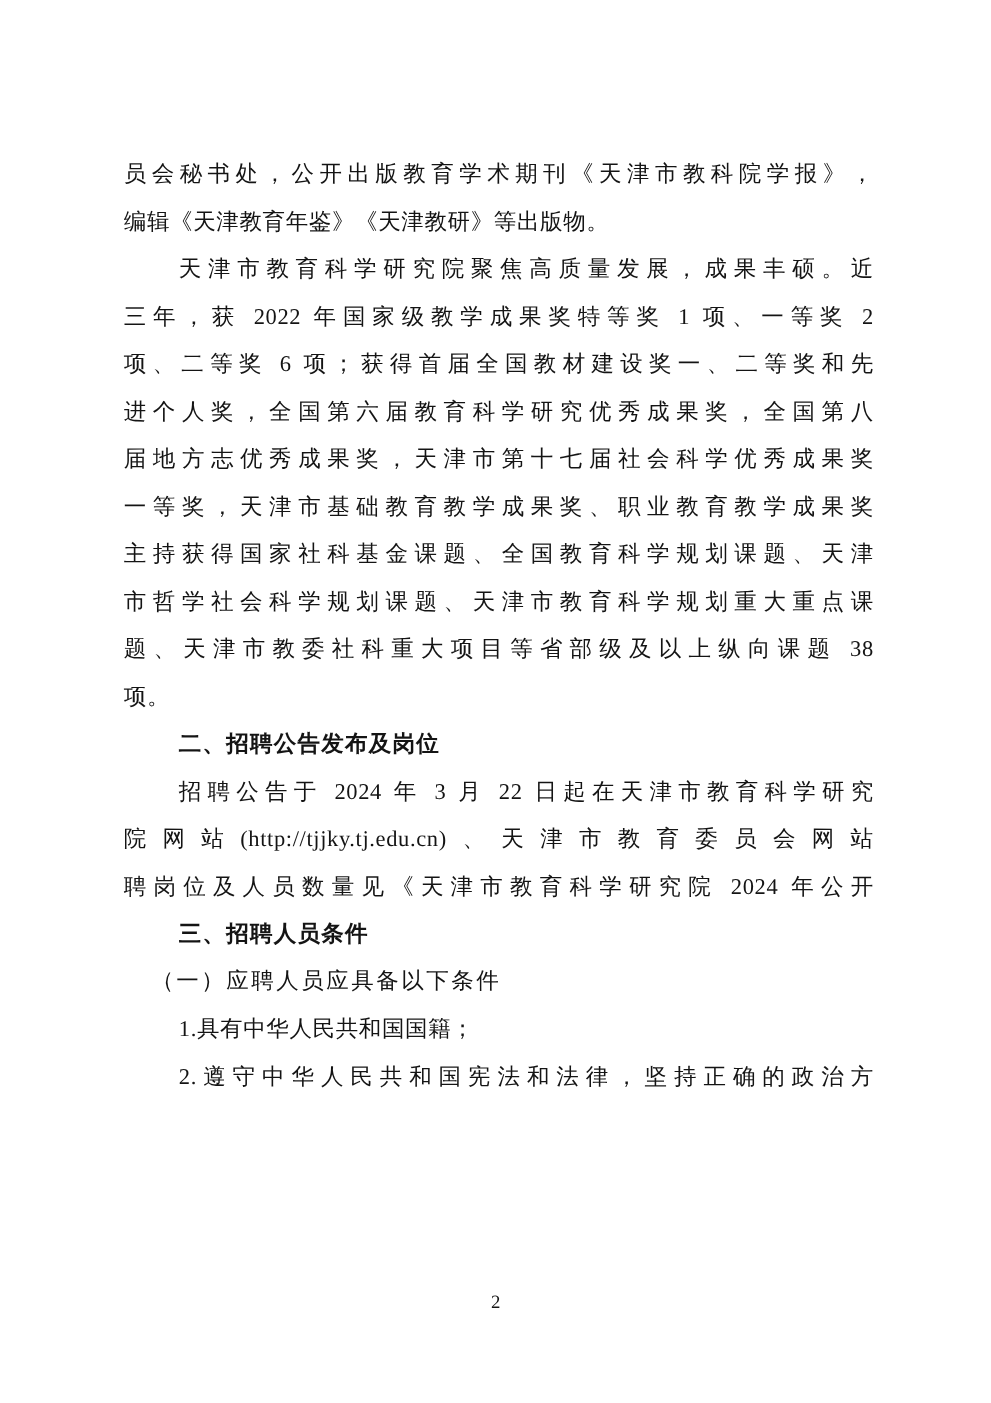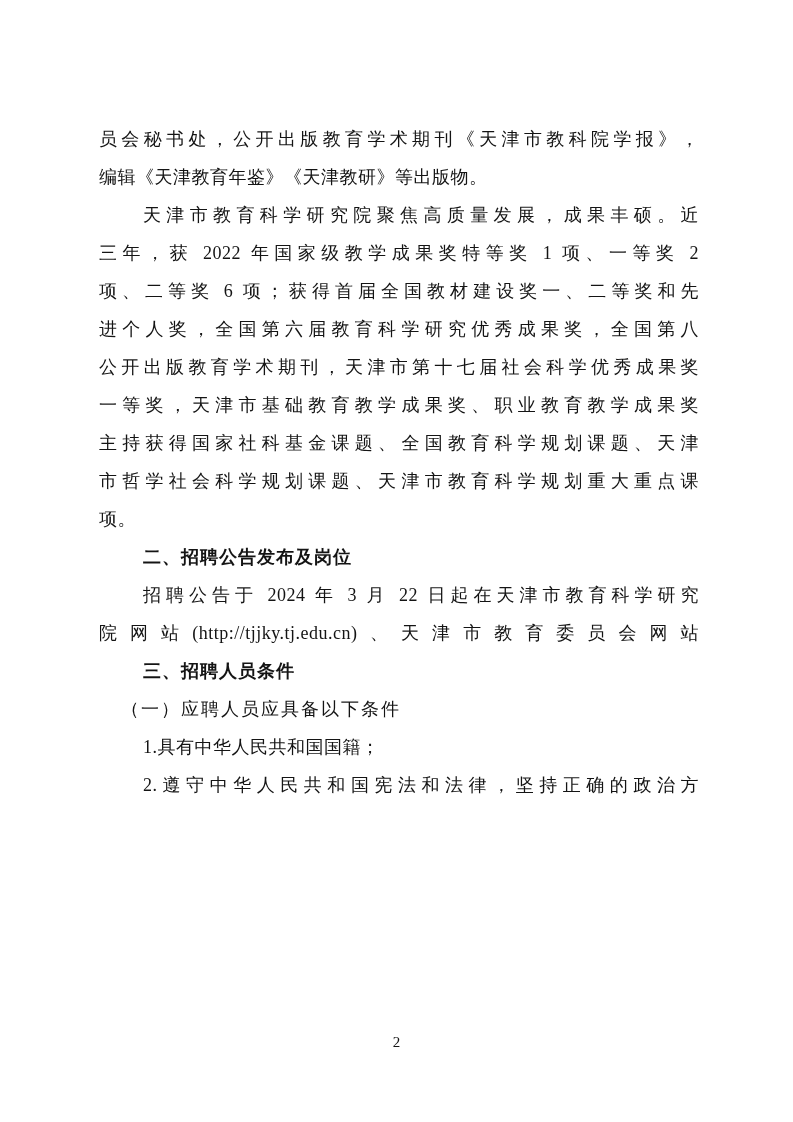--- a/index.html
+++ b/index.html
@@ -60,27 +60,29 @@
 <body>
 
 <div class="page">
   <div class="content" id="document-body">
       <div class="line justify">员会秘书处，公开出版教育学术期刊《天津市教科院学报》，</div>
       <div class="line">编辑《天津教育年鉴》《天津教研》等出版物。</div>
       <div class="line justify indent-2">天津市教育科学研究院聚焦高质量发展，成果丰硕。近</div>
       <div class="line justify">三年，获 2022 年国家级教学成果奖特等奖 1 项、一等奖 2</div>
       <div class="line justify">项、二等奖 6 项；获得首届全国教材建设奖一、二等奖和先</div>
       <div class="line justify">进个人奖，全国第六届教育科学研究优秀成果奖，全国第八</div>
-      <div class="line justify">公开出版教育学术期刊，天津市第十七届社会科学优秀成果奖</div>
+      <div class="line justify">届地方志优秀成果奖，天津市第十七届社会科学优秀成果奖</div>
       <div class="line justify">一等奖，天津市基础教育教学成果奖、职业教育教学成果奖</div>
       <div class="line justify">主持获得国家社科基金课题、全国教育科学规划课题、天津</div>
       <div class="line justify">市哲学社会科学规划课题、天津市教育科学规划重大重点课</div>
+      <div class="line justify">题、天津市教委社科重大项目等省部级及以上纵向课题 38</div>
       <div class="line">项。</div>
       <div class="line indent-2 heading">二、招聘公告发布及岗位</div>
       <div class="line justify indent-2">招聘公告于 2024 年 3 月 22 日起在天津市教育科学研究</div>
       <div class="line justify">院网站(http://tjjky.tj.edu.cn)、天津市教育委员会网站</div>
+      <div class="line justify">聘岗位及人员数量见《天津市教育科学研究院 2024 年公开</div>
       <div class="line indent-2 heading">三、招聘人员条件</div>
       <div class="line indent-1 kaiti">（一）应聘人员应具备以下条件</div>
       <div class="line indent-2">1.具有中华人民共和国国籍；</div>
       <div class="line justify indent-2">2.遵守中华人民共和国宪法和法律，坚持正确的政治方</div>
     </div>
   <div class="page-number">2</div>
 </div>
 
 </body></html>

